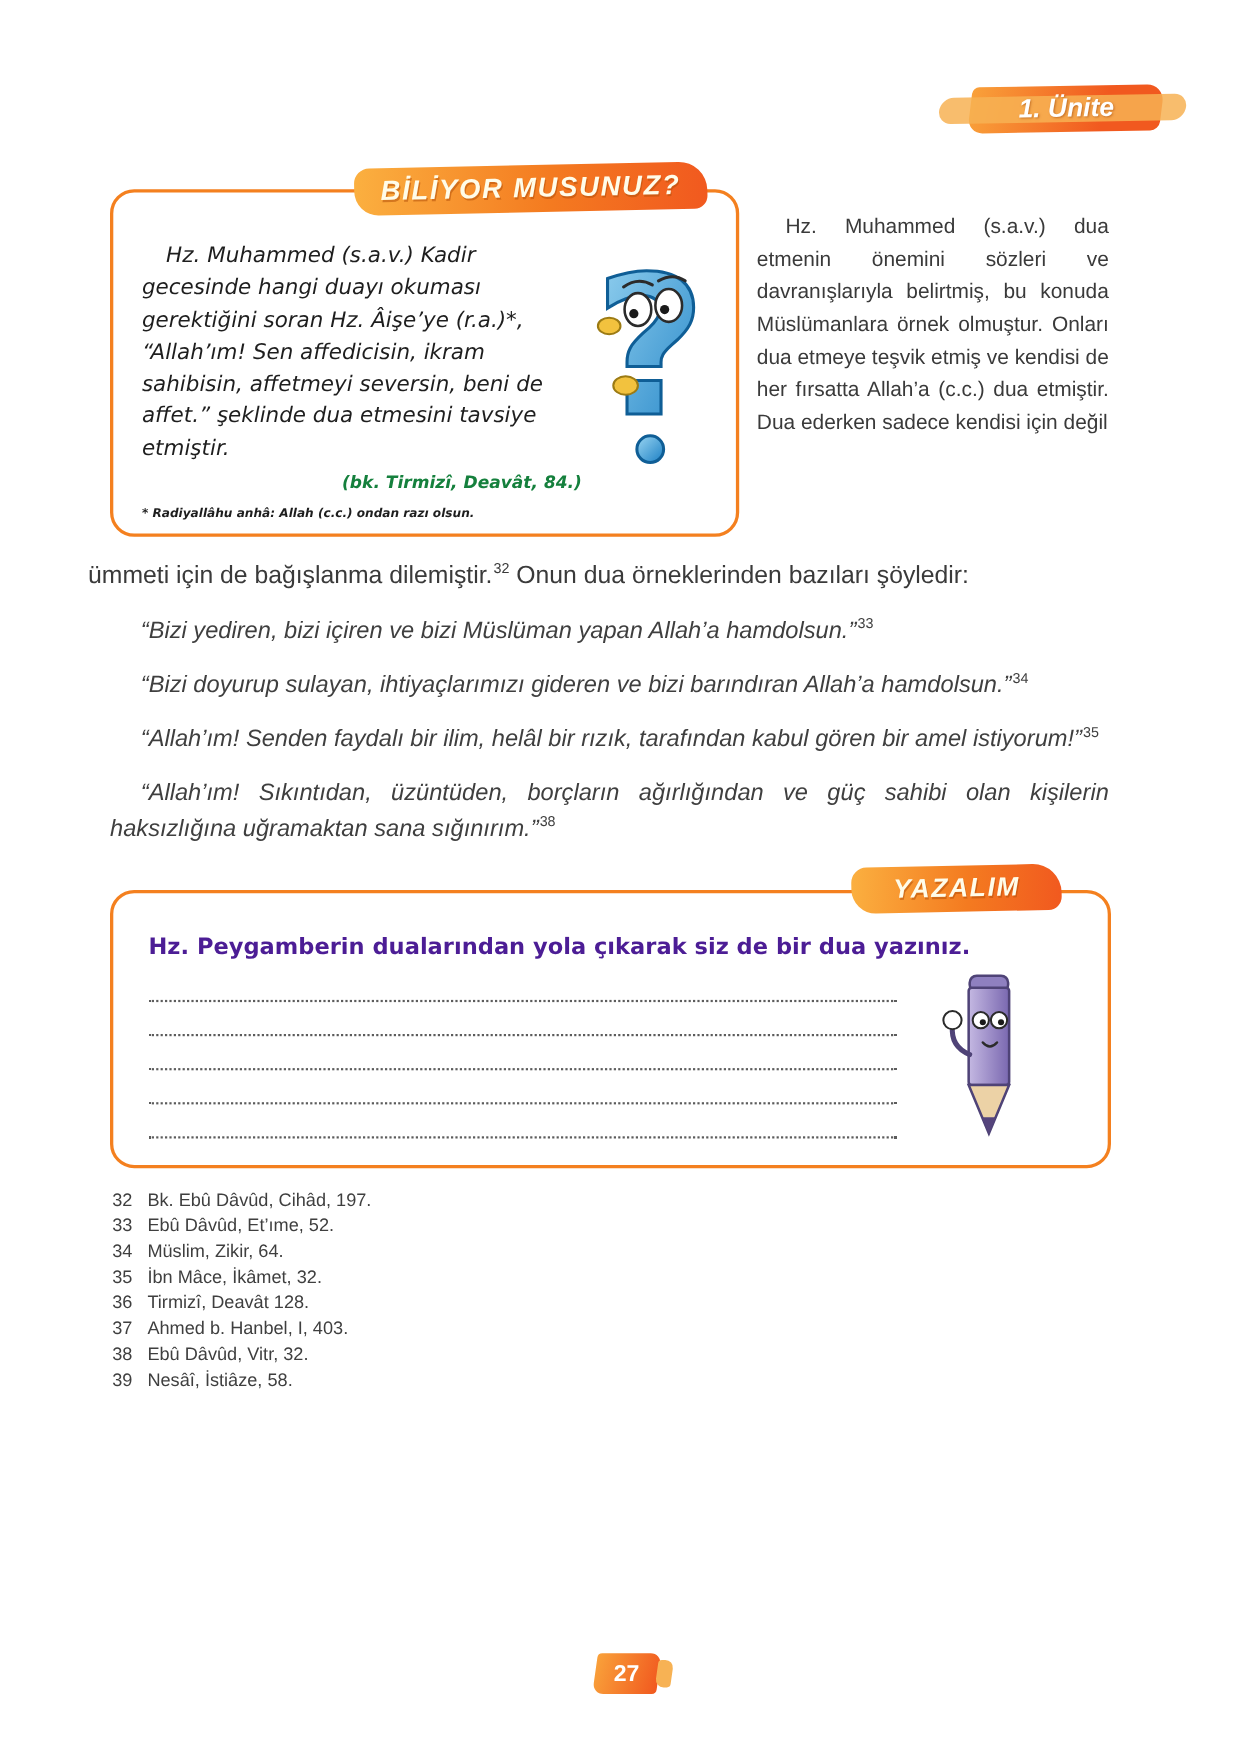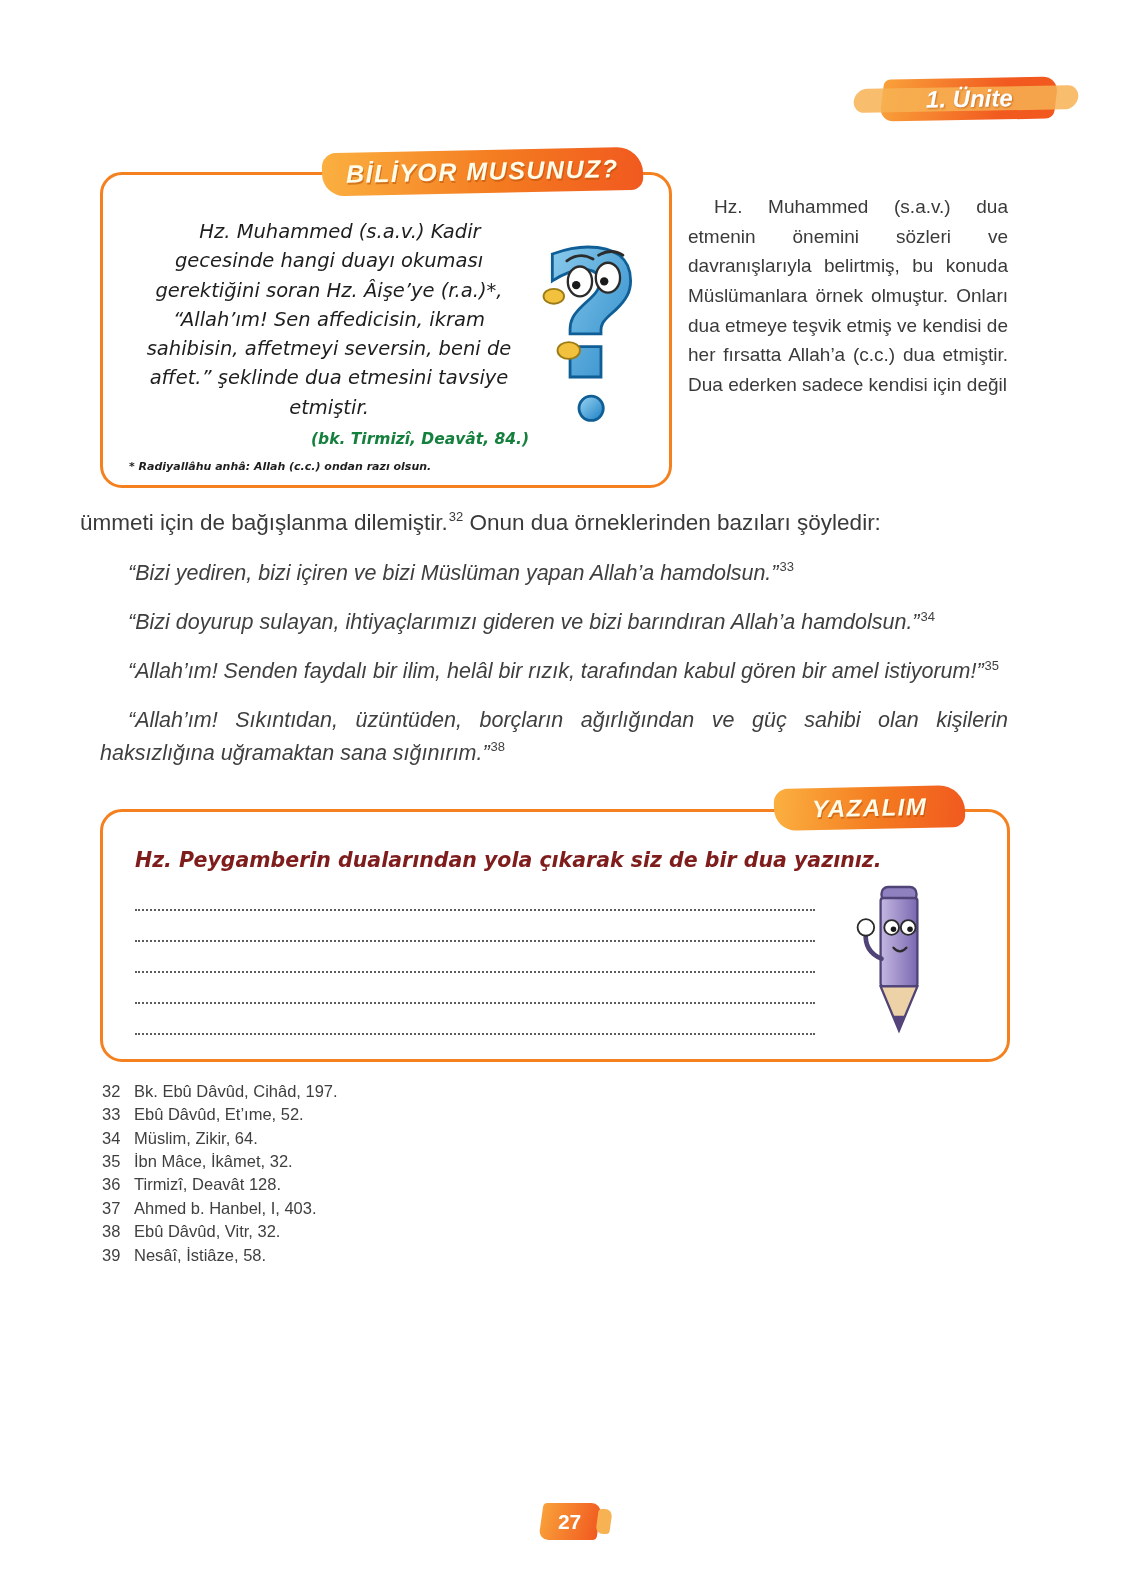--- a/index.html
+++ b/index.html
@@ -42,21 +42,21 @@
     white-space:nowrap;
   }
   .biliyor-box { width:572px; flex:none; min-height:292px; padding:42px 18px 12px 26px; }
   .biliyor-title { right:26px; font-size:25px; }
 
   .qmark-figure { float:right; width:112px; margin:14px 2px 2px 8px; }
 
   .biliyor-body {
     font-family:"DejaVu Sans", sans-serif; font-style:italic;
     font-size:19.5px; line-height:1.5; color:#1e1e1e; text-indent:22px;
-    text-align:center;
+    text-align:left;
   }
   .biliyor-source {
     font-family:"DejaVu Sans", sans-serif; font-style:italic; font-weight:bold;
     font-size:15.5px; color:#15803d; text-align:right; margin:8px 34px 0 0;
   }
   .biliyor-note {
     font-family:"DejaVu Sans", sans-serif; font-style:italic; font-weight:bold;
     font-size:11px; color:#1e1e1e; margin-top:12px; clear:both;
   }
 
@@ -77,22 +77,22 @@
   .quote {
     font-style:italic; font-size:21.5px; line-height:1.5; color:#3f3f3f;
     text-align:justify; text-indent:28px; margin-top:17px;
   }
   .ref { font-size:13px; vertical-align:super; line-height:0; margin-left:1px; font-style:normal; }
 
   
   .yazalim-box { margin:40px 130px 0 100px; padding:36px 32px 24px 32px; min-height:248px; }
   .yazalim-title { right:42px; font-size:24px; padding:7px 38px; }
   .yazalim-prompt {
-    font-family:"DejaVu Sans", sans-serif; font-style:italic; font-weight:bold;
-    font-size:20.5px; color:#7f1d1d;
+    font-family:"DejaVu Sans", sans-serif; font-weight:bold;
+    font-size:20.5px; color:#4c1d95;
   }
   .write-lines { margin-top:8px; }
   .write-line { width:81%; height:31px; border-bottom:2px dotted #5c5c5c; }
   .pencil-figure { position:absolute; right:62px; top:62px; width:92px; }
 
   
   .footnotes { margin:18px 130px 0 102px; font-size:16.5px; line-height:1.42; color:#3f3f3f; }
   .fn-row { display:flex; }
   .fn-num { width:32px; flex:none; }
 

